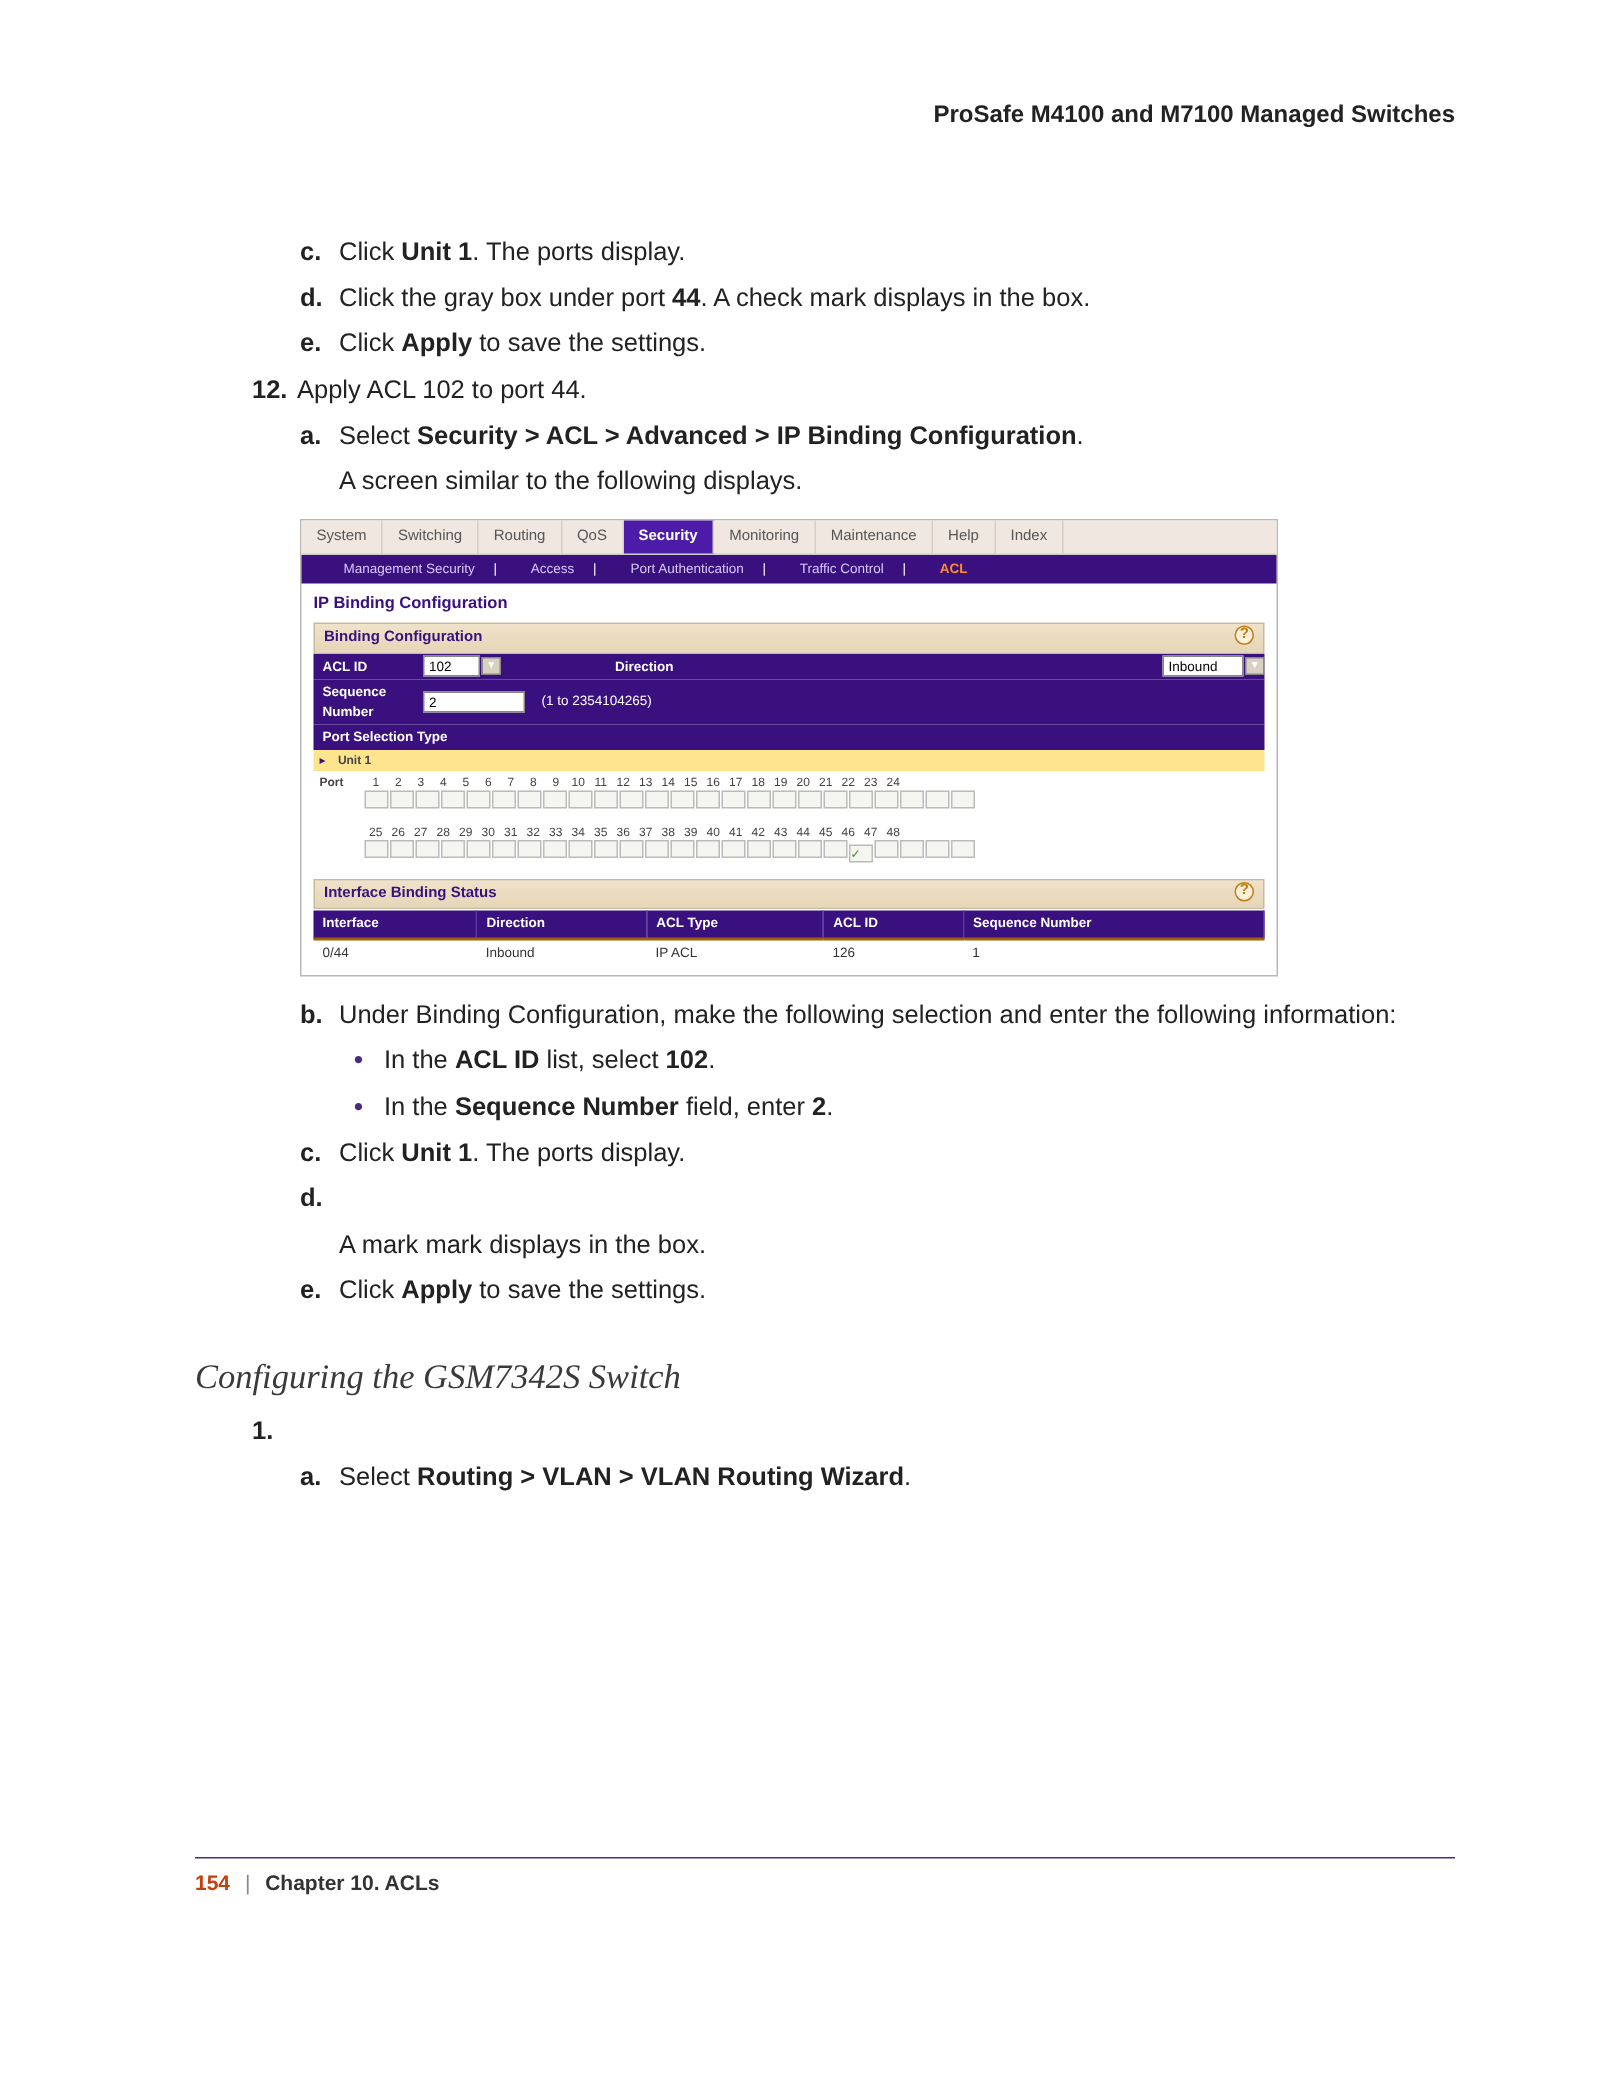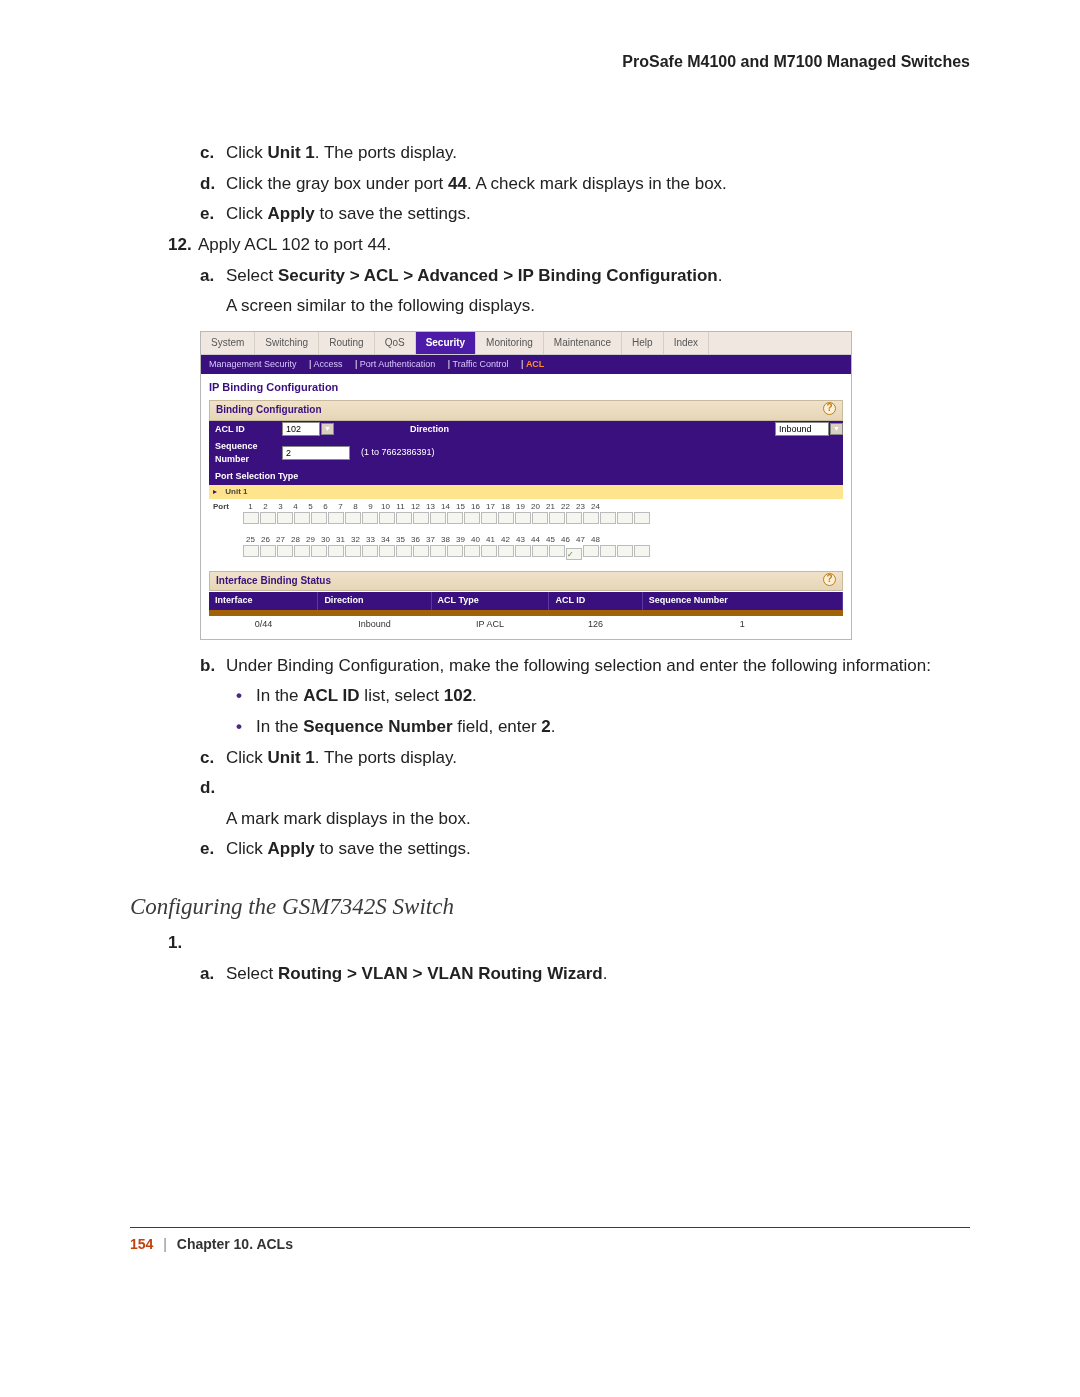--- a/index.html
+++ b/index.html
@@ -3,21 +3,21 @@
 <meta charset="utf-8">
 <style>
   body {
     margin: 0;
     font-family: Arial, Helvetica, sans-serif;
     background: #fff;
     color: #222;
     width: 1080px;
   }
   .page {
-    padding: 53px 110px 40px 130px;
+    padding: 68px 110px 40px 130px;
     box-sizing: border-box;
     min-height: 1340px;
     position: relative;
   }
   .header-right {
     text-align: right;
     font-weight: bold;
     font-size: 16px;
     margin-bottom: 70px;
   }
@@ -54,21 +54,21 @@
     font-size: 10px;
     color: #565656;
   }
   .tabbar .tab.sel { background: #4c1ca8; color: #fff; font-weight: bold; }
   .subbar {
     background: #3a0f7e;
     color: #fff;
     padding: 3px 8px;
     font-size: 9px;
   }
-  .subbar span { margin-right: 10px; color: #d9c9ff; }
+  .subbar span { margin-right: 10px; color: #d9c9ff; margin-left: 20px; }
   .subbar .sel { color: #ff8c2b; font-weight: bold; }
   .panel { display: flex; }
   .side {
     width: 100px;
     padding: 6px 4px;
     font-size: 9px;
     background: #fff;
     border-right: 1px solid #d8d8d8;
   }
   .side .cat { font-weight: bold; color: #333; margin: 2px 0; }
@@ -129,21 +129,21 @@
   .port-grid .cell {
     width: 14px; height: 10px; border: 1px solid #bbb; background: #f6f6f0;
     display:inline-block;
   }
   .port-grid .cell.chk::after { content: "✓"; color: #4a8a2a; font-size: 8px; }
   .tbl { width: 100%; border-collapse: collapse; font-size: 9px; margin-top: 1px; }
   .tbl th {
     background: #3a0f7e; color: #fff; text-align: left; padding: 2px 6px;
     font-weight: bold; border-right: 1px solid #5a36a0;
   }
-  .tbl td { padding: 2px 6px; border-top: 6px solid #a16207; color: #333; text-align: center; }
+  .tbl td { padding: 2px 6px; border-top: 2px solid #a16207; color: #333; }
   .footer-line {
     border-bottom: 1px solid #4a2a80;
     margin-top: 240px;
     margin-bottom: 8px;
   }
   .footer {
     font-size: 14px;
     color: #333;
   }
   .footer .pg { color: #c2410c; font-weight: bold; }
@@ -218,21 +218,21 @@
             <span class="val">102</span>
               <span class="arrow">▼</span>
             <span class="lbl" style="margin-left:70px;width:70px;">Direction</span>
             <span style="flex:1"></span>
             <span class="val" style="min-width:46px;">Inbound</span>
               <span class="arrow">▼</span>
           </div>
           <div class="form-row">
             <span class="lbl" style="width:60px;">Sequence Number</span>
             <span class="val" style="min-width:60px;">2</span>
-            <span class="range">(1 to 7662386391)</span>
+            <span class="range">(1 to 2354104265)</span>
           </div>
 
           <div class="pst">Port Selection Type</div>
           <div class="unit-row">
             <span class="star">▸</span>
             <span class="unit">Unit 1</span>
           </div>
           <div class="port-grid">
             <div class="pline">
               <span class="plbl">Port</span>

